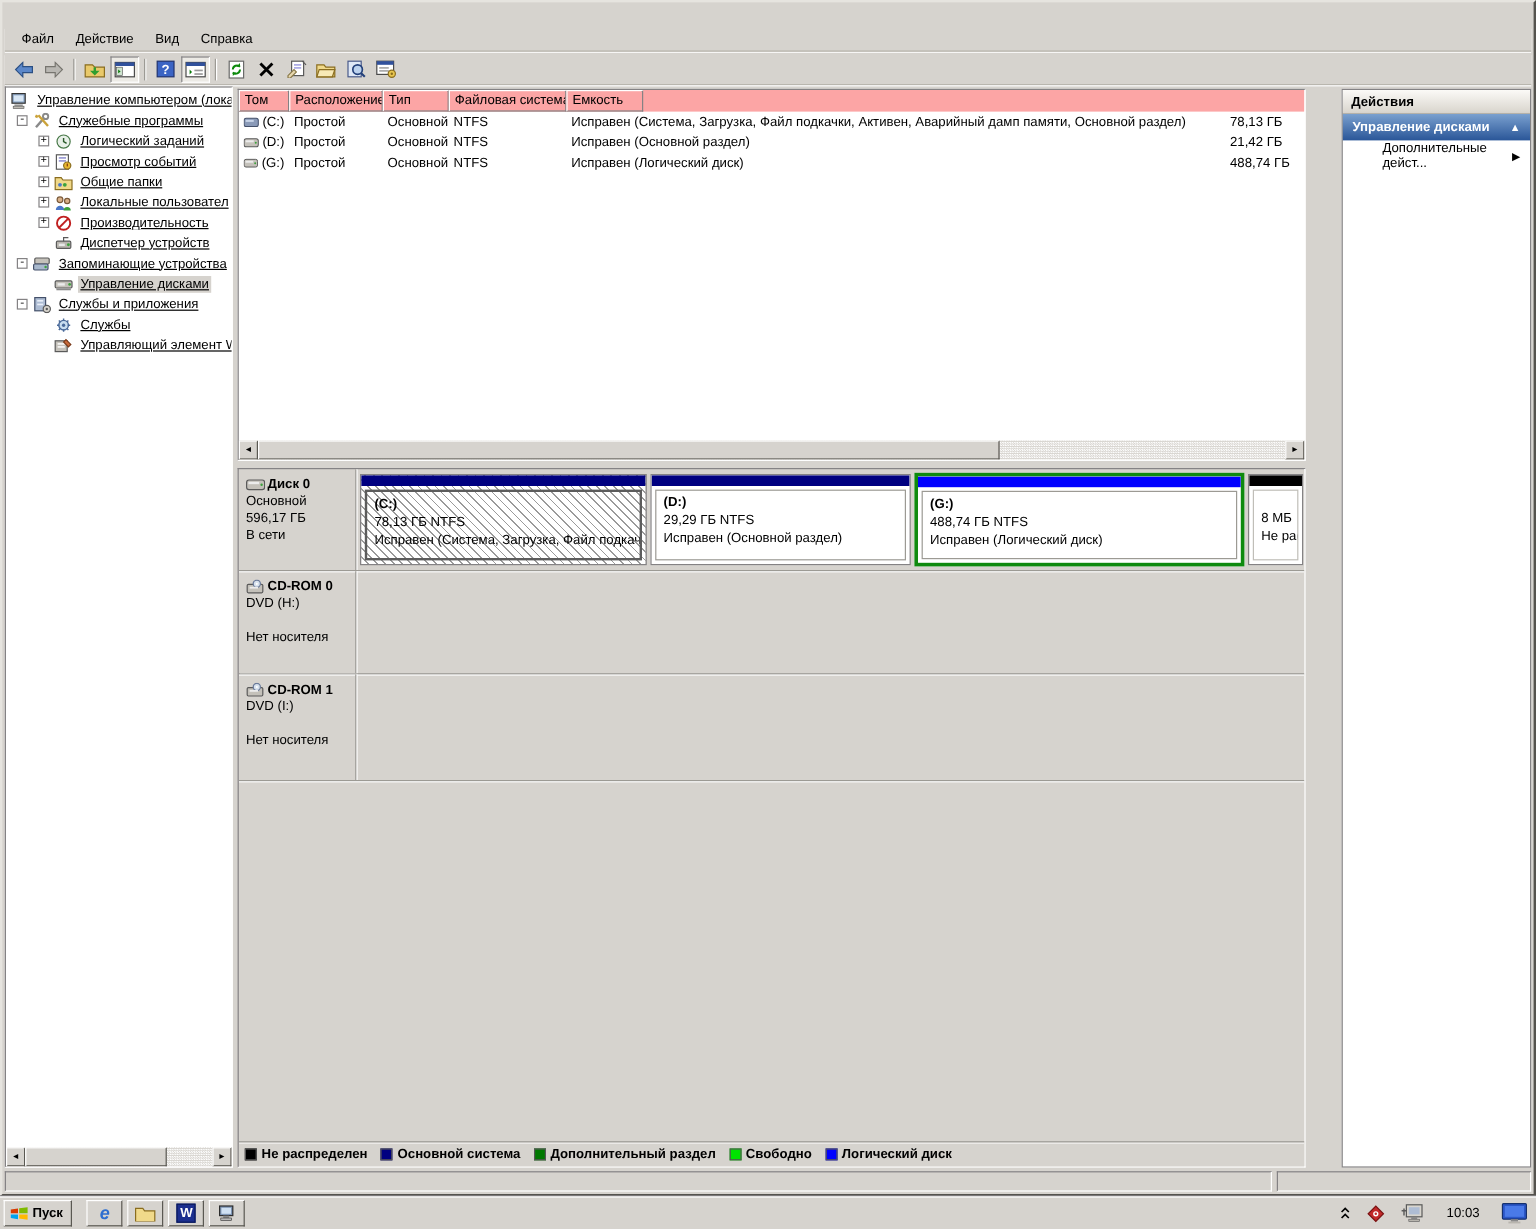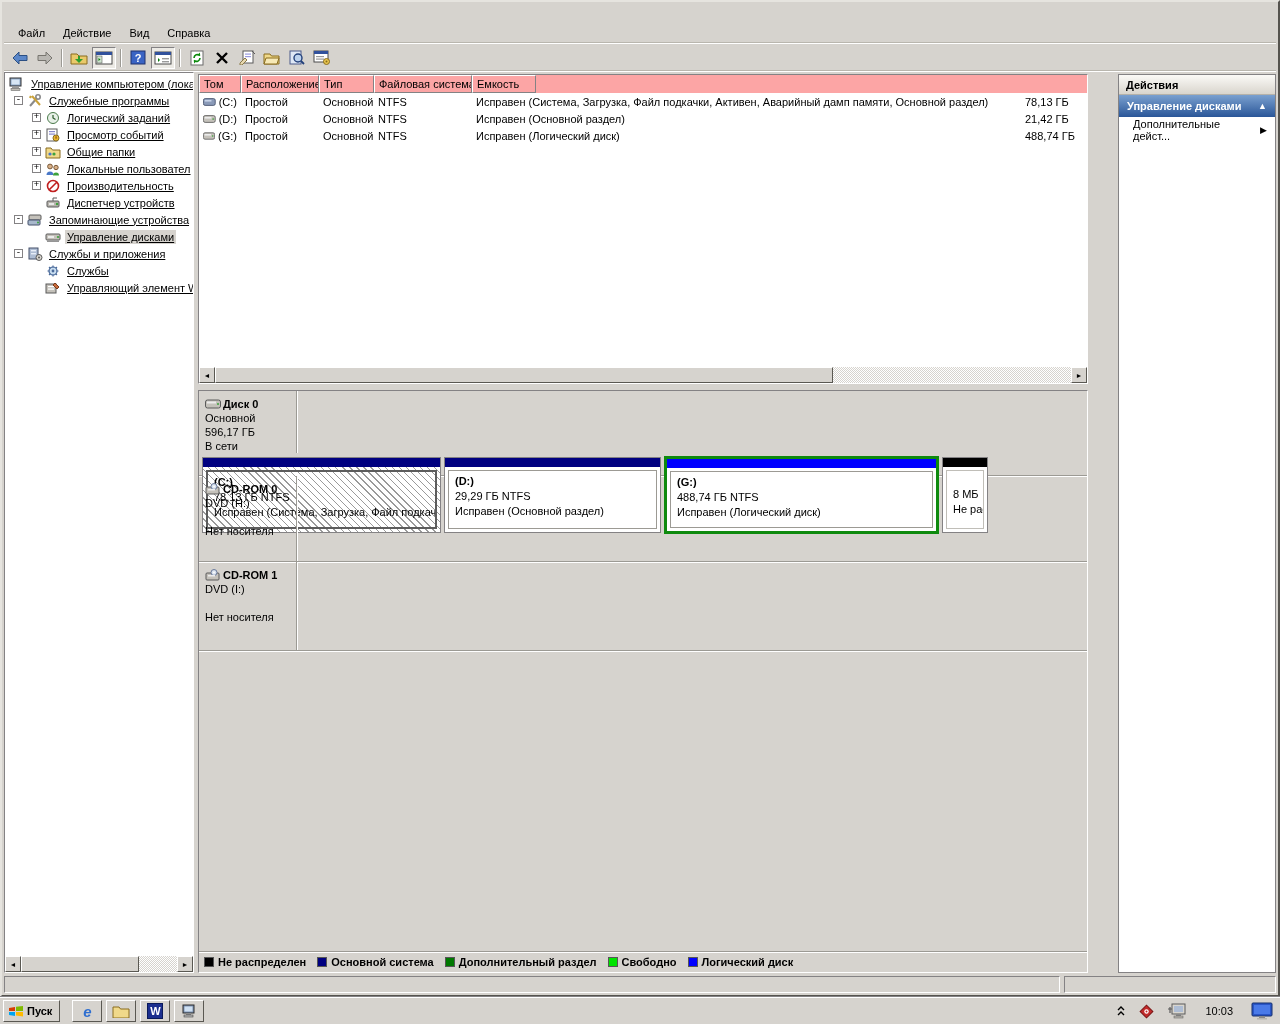--- a/index.html
+++ b/index.html
@@ -69,21 +69,21 @@
   .vl-cell { padding:0 4px; white-space:nowrap; overflow:hidden; flex:none; }
   .vl-vol { display:flex; align-items:center; gap:3px; }
   .list-scroll { position:absolute; left:0; right:0; bottom:0; height:16px; background:#d6d3ce; display:flex; }
 
   .splitter { position:absolute; left:0; top:314px; width:890px; height:4px; background:#d6d3ce; }
 
   
   .graph-pane { position:absolute; left:0; top:318px; width:890px; bottom:0;
                 border:1px solid; border-color:#848284 #fff #fff #848284; background:#d6d3ce; overflow:hidden; }
   .disk-row { position:relative; display:flex; }
-  .disk-row.r0 { height:85px;flex-direction:column; } .disk-row.r1 { height:86px; } .disk-row.r2 { height:89px; }
+  .disk-row.r0 { height:85px; } .disk-row.r1 { height:86px; } .disk-row.r2 { height:89px; }
   .disk-info { width:98px; flex:none; padding:6px 4px 0 6px; border-right:1px solid #9c9a94;
                box-shadow:1px 0 0 #fff; line-height:14px; }
   .disk-info .dname { font-weight:bold; display:flex; align-items:center; gap:2px; }
   .disk-strip { flex:1; position:relative; padding:4px 2px 4px 3px; display:flex; gap:3px; }
 
   .ptile { position:relative; height:76px; background:#fff; border:1px solid #848284; flex:none; overflow:hidden; }
   .ptile .stripe { position:absolute; left:0; top:0; right:0; height:9px; }
   .ptile .inner { position:absolute; left:3px; right:3px; top:12px; bottom:3px; border:1px solid #9c9a94;
                   padding:3px 0 0 6px; line-height:15px; white-space:nowrap; overflow:hidden; }
   .ptile.sel { background:repeating-linear-gradient(45deg,#ffffff 0 4px,#9a9a9a 4px 5px); }
@@ -104,21 +104,21 @@
   .sq-free{background:#00e400;} .sq-logical{background:#0000ff;}
 
   
   .actions-pane { position:absolute; left:1086px; right:0; top:2px; bottom:0;
                   background:#fff; border:1px solid #848284;margin-left:28px; }
   .act-header { height:20px; background:linear-gradient(#fbfaf7,#d9d5cd); border-bottom:1px solid #b4b1a9;
                 font-weight:bold; display:flex; align-items:center; padding-left:7px; }
   .act-section { height:22px; background:linear-gradient(#7aa0cf,#2a5698); color:#fff; font-weight:bold;
                  display:flex; align-items:center; padding:0 8px; }
   .act-section .caret { margin-left:auto; font-size:9px; }
-  .act-item { height:26px; display:flex; align-items:center; padding:0 8px 0 14px; }
+  .act-item { height:26px; display:flex; align-items:center; padding:0 8px 0 33px; }
   .act-item .arrow { margin-left:auto; font-size:9px; }
 
   
   .statusbar { position:absolute; left:2px; right:2px; bottom:2px; height:17px; display:flex; gap:4px; }
   .sb-panel { border:1px solid; border-color:#848284 #fff #fff #848284; background:#d6d3ce; height:100%; }
   .sb-panel.p1 { flex:1; } .sb-panel.p2 { width:212px; flex:none; }
 
   
   #taskbar { position:absolute; left:0; bottom:0; width:1280px; height:27px; background:#d6d3ce;
              border-top:1px solid #fff; box-shadow:0 -1px 0 #848284; display:flex; align-items:center; padding:2px 3px; }

